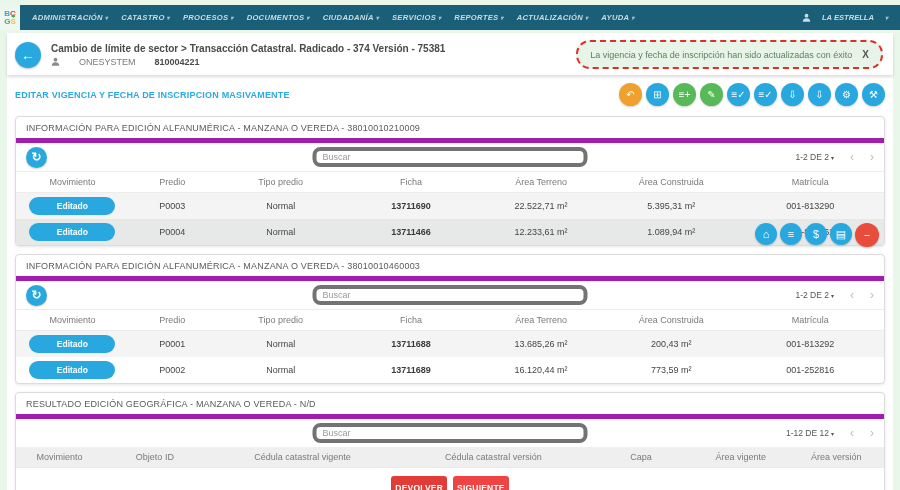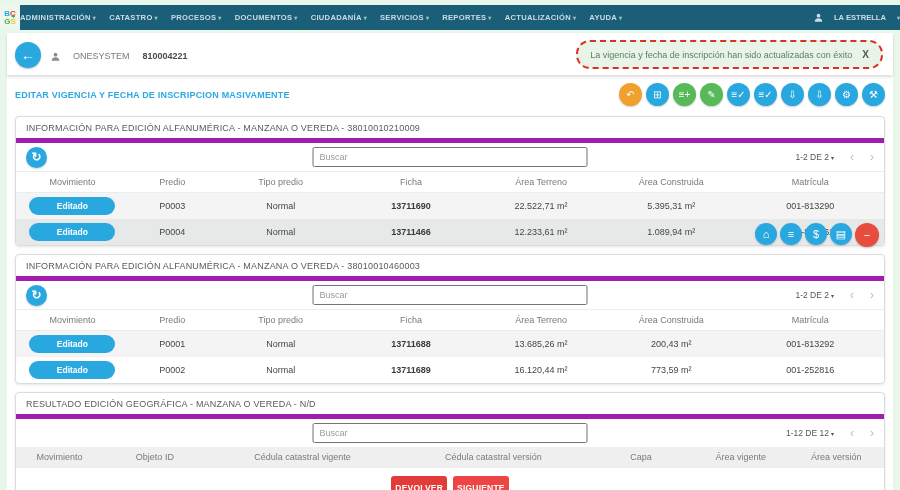--- a/index.html
+++ b/index.html
@@ -19,21 +19,21 @@
     width: 20px; background: #eef7ee; display: flex; align-items: center; justify-content: center;
   }
   .logo {
     font-size: 8px; font-weight: bold; line-height: 8px; text-align: center; position: relative;
   }
   .logo .lb { color: #2ba9e0; } .logo .lc { color: #e2403a; }
   .logo .lg { color: #4cae4f; } .logo .ls { color: #f2c437; }
   .logo .plus { position:absolute; left:7px; top:3px; color:#4cae4f; font-size:7px; }
   .navbar-main {
     flex: 1; background: #1b5e77; display: flex; align-items: center;
-    padding: 0 0; color: #c9dde6;
+    padding: 0 12px; color: #c9dde6; font-style: italic;
   }
   .nav-item {
     font-size: 7.6px; font-weight: bold; letter-spacing: .3px;
     margin-right: 13px; cursor: pointer; white-space: nowrap;
   }
   .nav-item::after, .nav-user::after { content: " ▾"; font-size: 6px; color: #9fc0cc; }
   .nav-user {
     margin-left: auto; font-size: 7.6px; font-weight: bold; display: flex; align-items: center; gap: 11px;
     cursor: pointer;
   }
@@ -47,21 +47,21 @@
     display: flex; align-items: center; padding: 7px 10px 6px 8px;
     box-shadow: 0 2px 3px rgba(0,0,0,.14); position: relative; background:#fff;
   }
   .back-btn {
     width: 26px; height: 26px; border-radius: 50%; border: none;
     background: #29a8e0; color: #fff; font-size: 14px; line-height: 26px; text-align: center;
     cursor: pointer; flex: none; box-shadow: 0 1px 2px rgba(0,0,0,.25);
   }
   .bc { margin-left: 10px; }
   .bc-line1 { font-size: 10px; font-weight: bold; color: #4a4a4a; }
-  .bc-line2 { font-size: 9px; color: #7a7a7a; margin-top: 3px; display: flex; align-items: center; gap: 13px; }
+  .bc-line2 { font-size: 9px; color: #7a7a7a; margin-top: 3px; display: flex; align-items: center; gap: 19px; }
   .bc-line2 b { color: #4a4a4a; }
   .toast {
     margin-left: auto; display: flex; align-items: center; gap: 10px;
     background: #e8f4e8; border: 2px dashed #dd2f27; border-radius: 14px;
     padding: 7px 12px; font-size: 9px; color: #5d7f5f;
   }
   .toast-close { color: #555; font-size: 10px; cursor: pointer; font-weight: bold; }
 
   .link-row { display: flex; align-items: center; padding: 8px 8px 4px 8px; }
   .edit-link {
@@ -86,21 +86,21 @@
     border-bottom: 5px solid #a21caf;
   }
   .toolbar { position: relative; height: 28px; display: flex; align-items: center; padding: 0 10px; }
   .refresh-btn {
     width: 21px; height: 21px; border-radius: 50%; border: none; background: #29a8e0;
     color: #fff; font-size: 12px; font-weight: bold; line-height: 21px; text-align: center; cursor: pointer;
     box-shadow: 0 1px 2px rgba(0,0,0,.2); padding: 0;
   }
   .search-input {
     position: absolute; left: 50%; transform: translateX(-50%);
-    width: 275px; height: 20px; border: 1px solid #737373; border-radius: 2px;
+    width: 275px; height: 20px; border: 4px solid #737373; border-radius: 8px;
     font-size: 9px; padding: 0 6px; color: #444; font-family: "Liberation Sans", sans-serif;
   }
   .search-input::placeholder { color: #9a9a9a; }
   .pager { margin-left: auto; display: flex; align-items: center; font-size: 8.5px; color: #555; }
   .pager .caret { font-size: 6px; margin-left: 2px; color: #555; }
   .pager .chev { color: #bdbdbd; font-size: 12px; margin-left: 16px; cursor: pointer; line-height: 10px; }
 
   .tbl-wrap { position: relative; }
   table { width: 100%; border-collapse: collapse; table-layout: fixed; }
   th {
@@ -159,20 +159,21 @@
       <span>LA ESTRELLA</span>
     </span>
   </div>
 </div>
 
 <div class="content">
 
   <div class="header-card">
     <button class="back-btn"><span>←</span></button>
     <div class="bc">
+      <div class="bc-line1">Cambio de límite de sector  &gt;  Transacción Catastral. Radicado - 374 Versión - 75381</div>
       <div class="bc-line2">
         <svg class="person-svg gray" viewBox="0 0 24 24">
             <circle cx="12" cy="7" r="5"></circle>
             <path d="M2 23c0-6 4.5-9 10-9s10 3 10 9z"></path>
           </svg>
         <span>ONESYSTEM</span>
         <b>810004221</b>
       </div>
     </div>
     <div class="toast">

